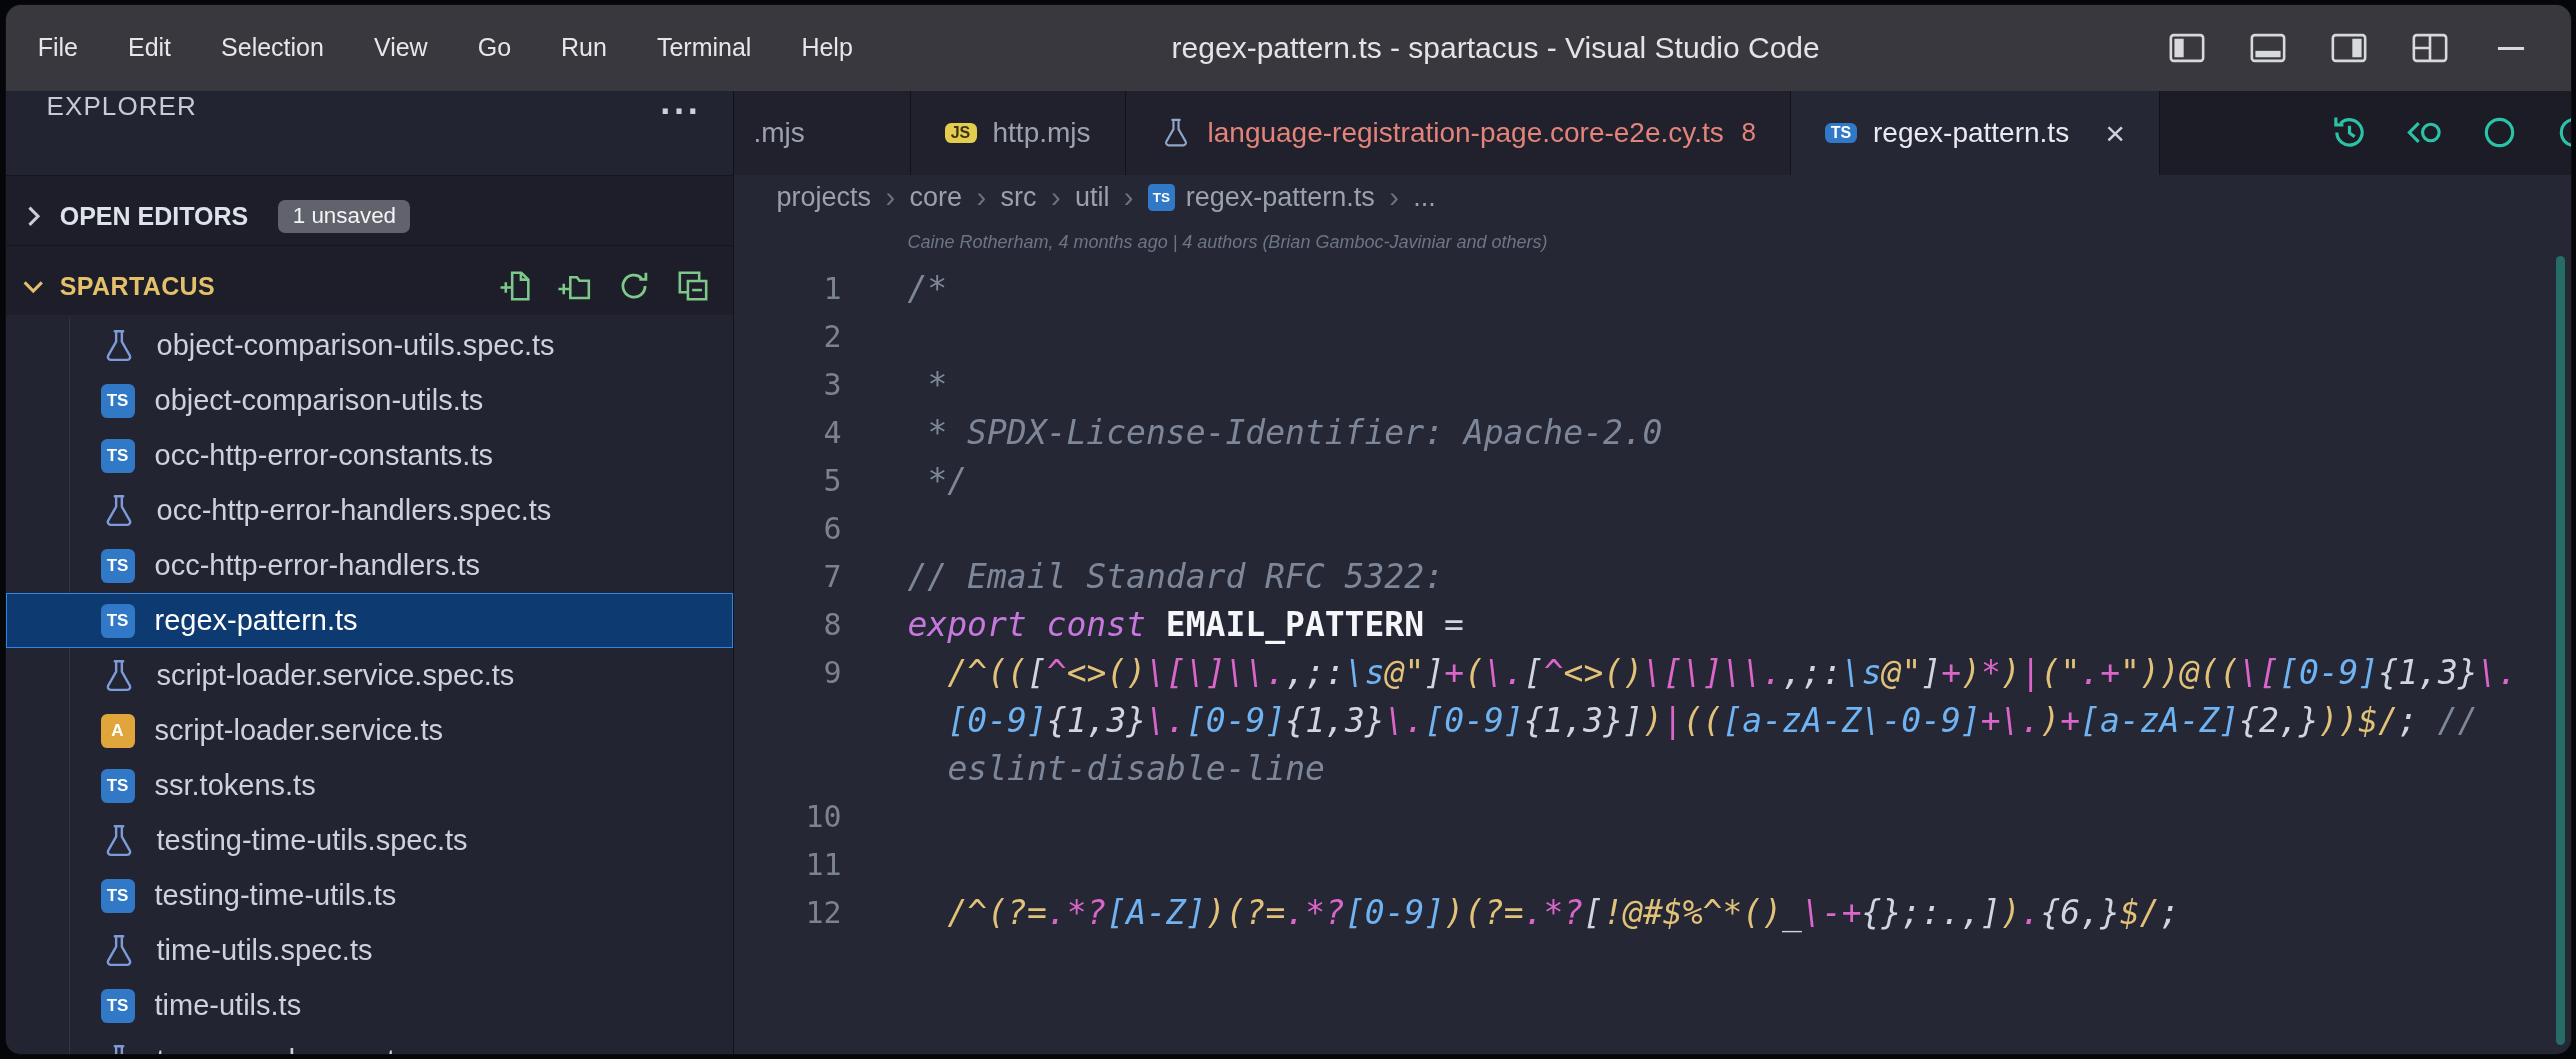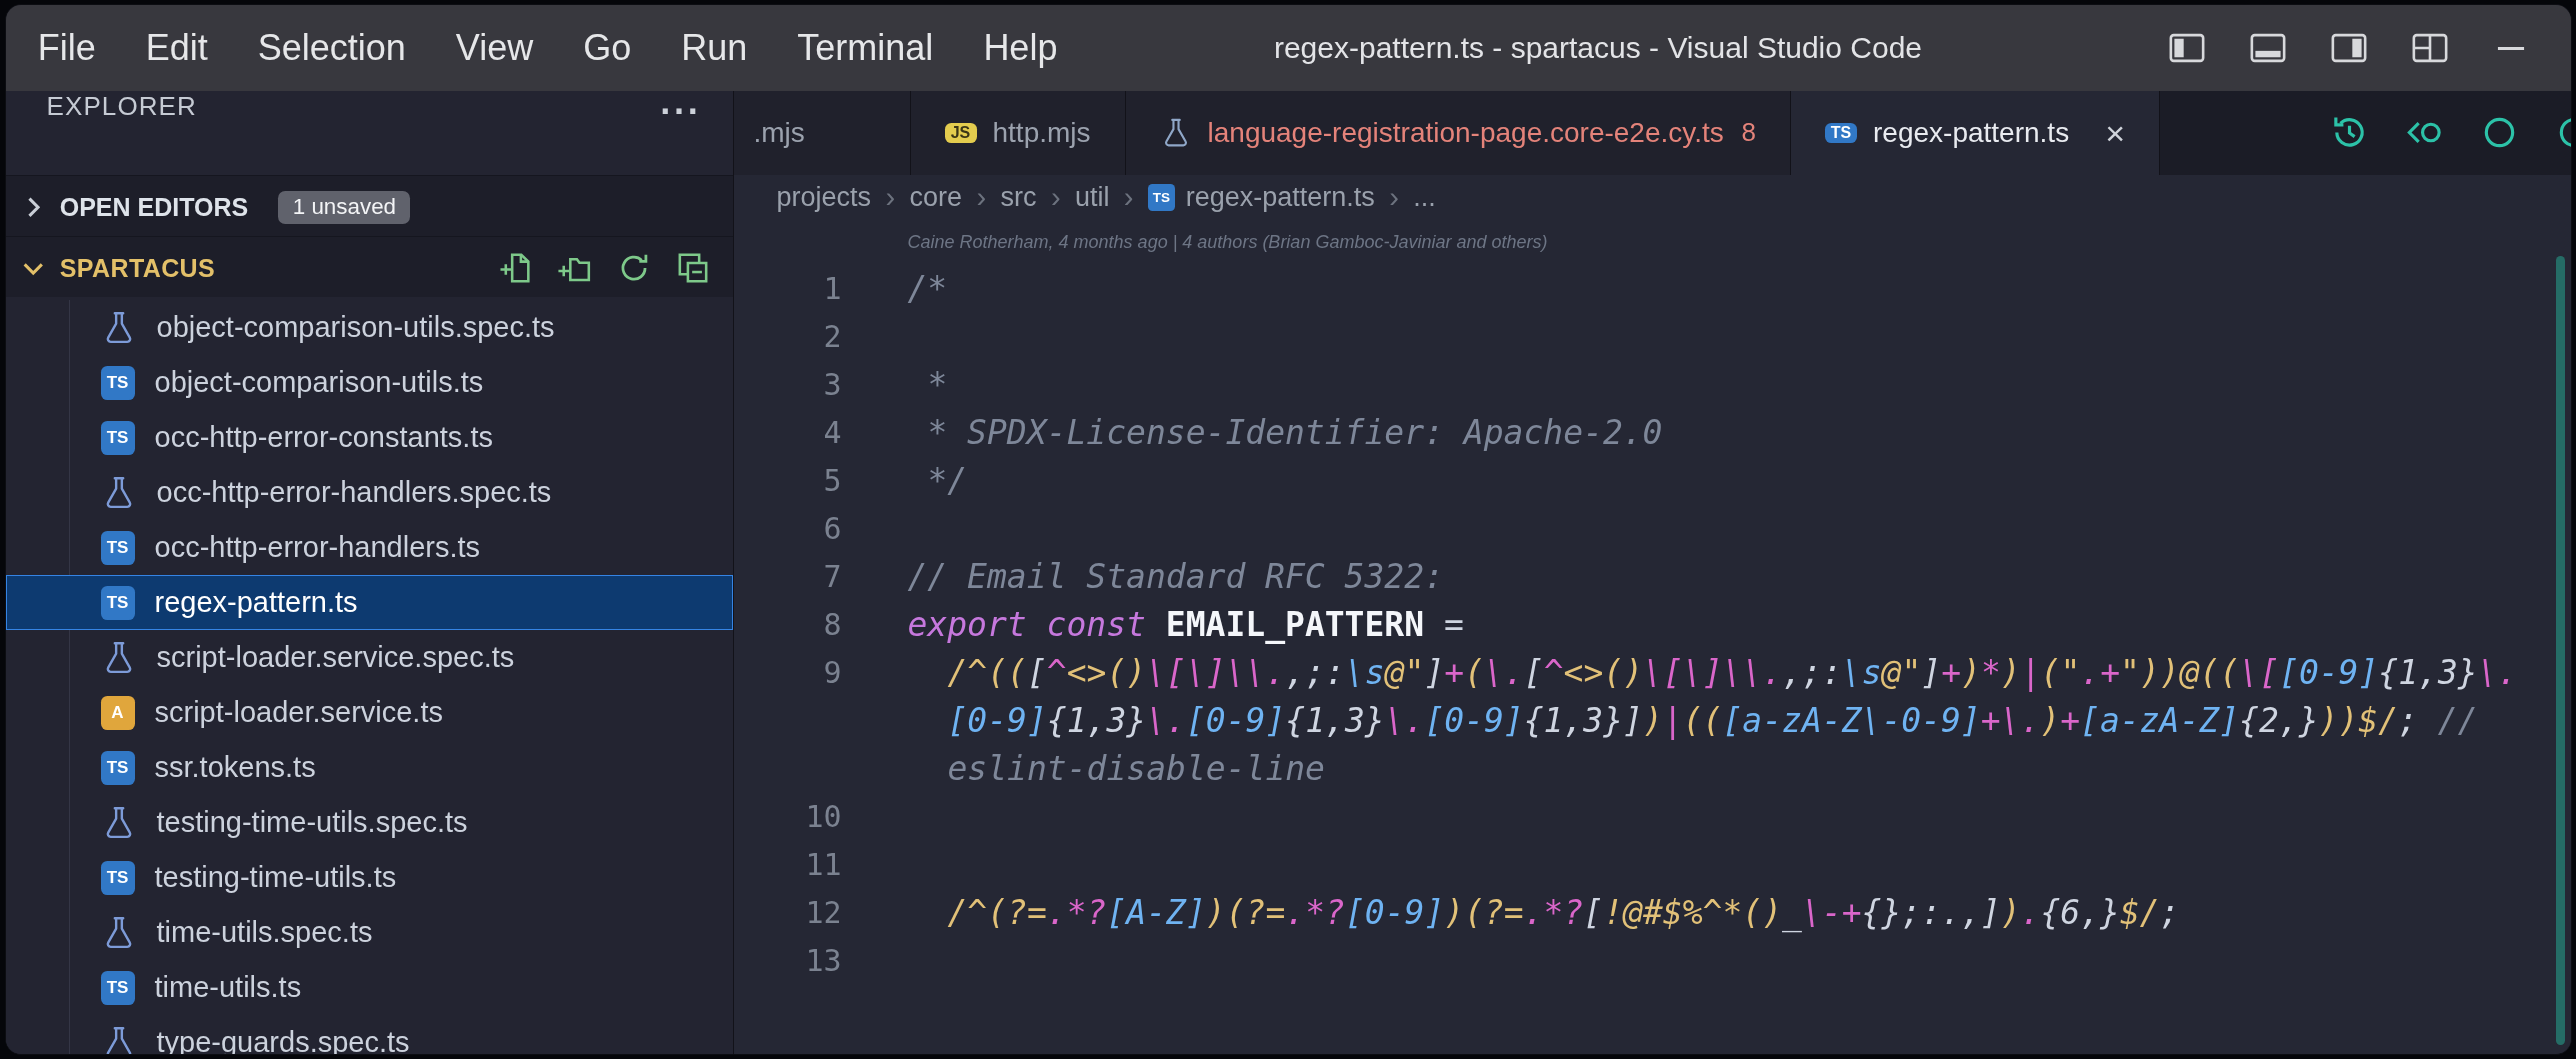--- a/index.html
+++ b/index.html
@@ -2,32 +2,32 @@
 <html style="font-size:14.4px"><head>
 <meta charset="utf-8">
 <style>
   html,body{margin:0;padding:0}
   body{width:2576px;height:1059px;background:#05060a;font-family:"Liberation Sans",sans-serif;overflow:hidden;position:relative}
   .window{position:absolute;left:4.5px;top:3.6px;right:4.5px;bottom:3.6px;background:#232431;border-radius:16px;overflow:hidden;display:flex;flex-direction:column;border:0.9px solid #0c0d12}
 
   
   .titlebar{flex:0 0 86px;background:#38383e;display:flex;align-items:center;position:relative}
   .menu-bar{display:flex;align-items:center;padding-left:7.2px}
-  .menu-item{font-size:36px;color:#e6e7e9;padding:0 25px;white-space:nowrap}
+  .menu-item{font-size:25px;color:#e6e7e9;padding:0 25px;white-space:nowrap}
   .window-title{flex:1;text-align:center;font-size:30px;color:#e3e4e7;white-space:nowrap;overflow:hidden}
   .window-controls{display:flex;align-items:center;gap:43px;padding:0 41px 0 54px;color:#d8d9dc;font-size:38px}
   .ctrl{display:flex}
 
   .main{flex:1;display:flex;min-height:0}
 
   
   .sidebar{flex:0 0 727px;background:#232431;display:flex;flex-direction:column;border-right:1.8px solid #121219;min-height:0}
   .explorer-header{flex:0 0 84px;display:flex;align-items:flex-start;padding:0 31px 0 41px;color:#c6cbd4;font-size:26px;letter-spacing:1.1px}
   .explorer-more{margin-left:auto;color:#ccd1d9;font-size:36px;letter-spacing:1.8px;font-weight:700}
-  .section-row{flex:0 0 57px;display:flex;align-items:center;background:#1d1e29;border-top:0.9px solid #15161f;font-size:25px;font-weight:700;color:#dee3ea;padding:3px 23px 0 9px;gap:7.2px}
+  .section-row{flex:0 0 57px;display:flex;align-items:center;background:#1d1e29;border-top:0.9px solid #15161f;font-size:25px;font-weight:700;color:#dee3ea;padding:12px 23px 0 9px;gap:7.2px}
   .section-row .chev{font-size:30.5px;display:flex;color:#c9ced6;width:38px;justify-content:center}
   .spartacus-label{color:#e3c069;letter-spacing:0.4px}
   .spartacus .chev{color:#e3c069}
   .badge{margin-left:23px;background:#60626c;color:#f3f4f6;font-size:22.4px;font-weight:400;padding:5.4px 14.4px;border-radius:7.2px;line-height:1}
   .section-actions{margin-left:auto;display:flex;gap:25px;color:#7ec98a;font-size:34px}
   .act{display:flex}
   .file-list{flex:1;position:relative;padding-top:3.6px;overflow:hidden;background:#232431}
   .indent-guide{position:absolute;left:63px;top:3.6px;bottom:0;width:1.8px;background:#343646}
   .file-row{height:55px;display:flex;align-items:center;gap:20px;padding-left:95px;font-size:29px;color:#ccd2dd;position:relative}
   .file-row.selected{background:#0d3a70;color:#fff}
@@ -399,23 +399,19 @@
               <div class="line-num">10</div>
               <div class="line-code"></div>
             </div>
             <div class="line">
               <div class="line-num">11</div>
             </div>
             <div class="line">
               <div class="line-num">12</div>
               <div class="line-code ind"><span class="tok-y">/^</span><span class="tok-y">(?=</span><span class="tok-pk">.*?</span><span class="tok-b">[A-Z]</span><span class="tok-y">)</span><span class="tok-y">(?=</span><span class="tok-pk">.*?</span><span class="tok-b">[0-9]</span><span class="tok-y">)</span><span class="tok-y">(?=</span><span class="tok-pk">.*?</span><span class="tok-w">[</span><span class="tok-y">!@#$%^*</span><span class="tok-y">()</span><span class="tok-w">_</span><span class="tok-pk">\-</span><span class="tok-pk">+</span><span class="tok-w">{};:.,</span><span class="tok-w">]</span><span class="tok-y">)</span><span class="tok-pk">.</span><span class="tok-w">{6,}</span><span class="tok-y">$/</span><span class="tok-w">;</span></div>
             </div>
-            <div class="line">
-              <div class="line-num">13</div>
-              <div class="line-code"></div>
-            </div>
           </div>
         <div class="overview-ruler"></div>
       </div>
     </section>
   </div>
 </div>
 
 
 </body></html>

